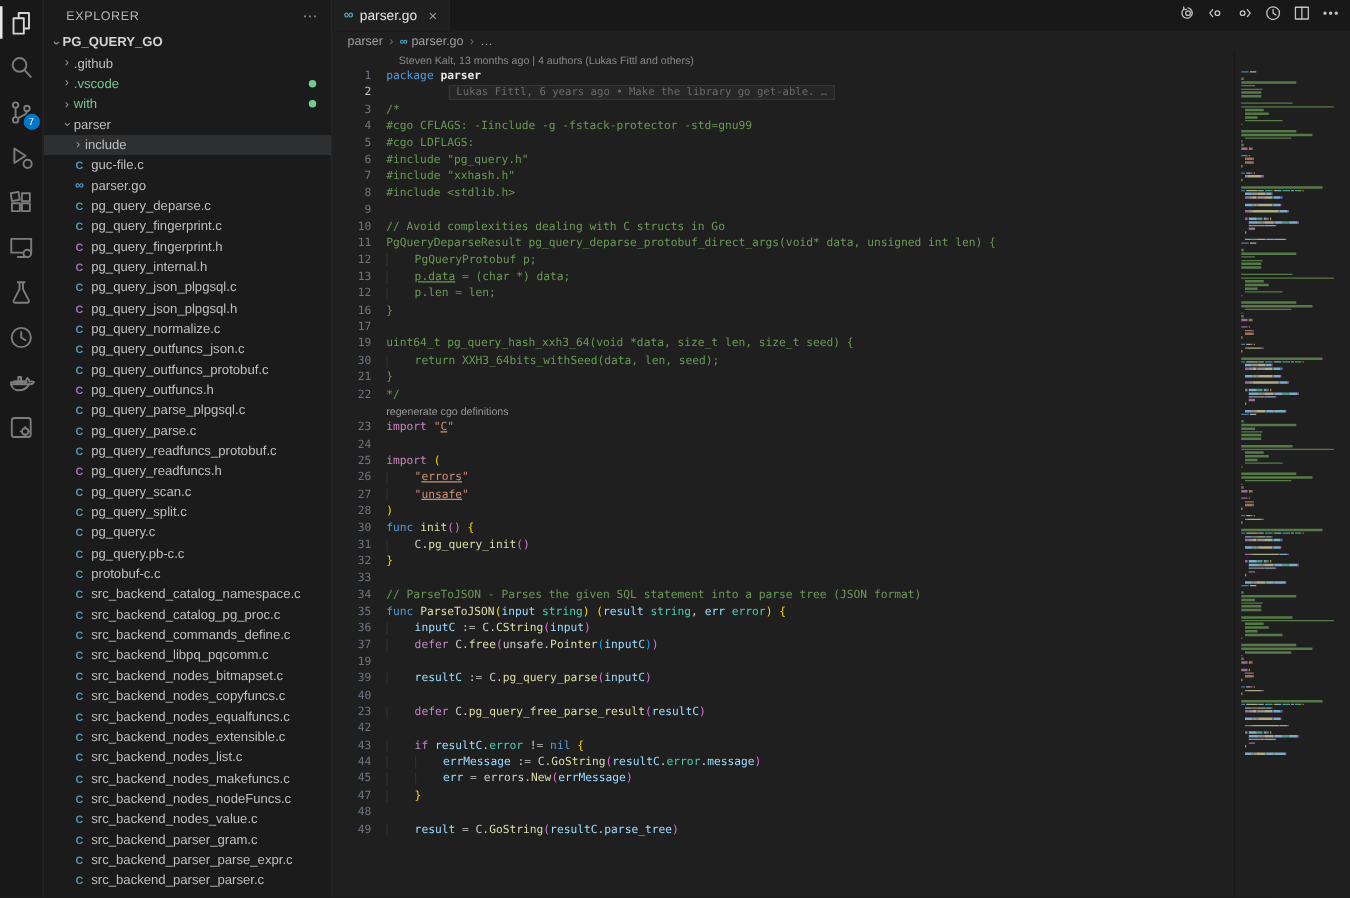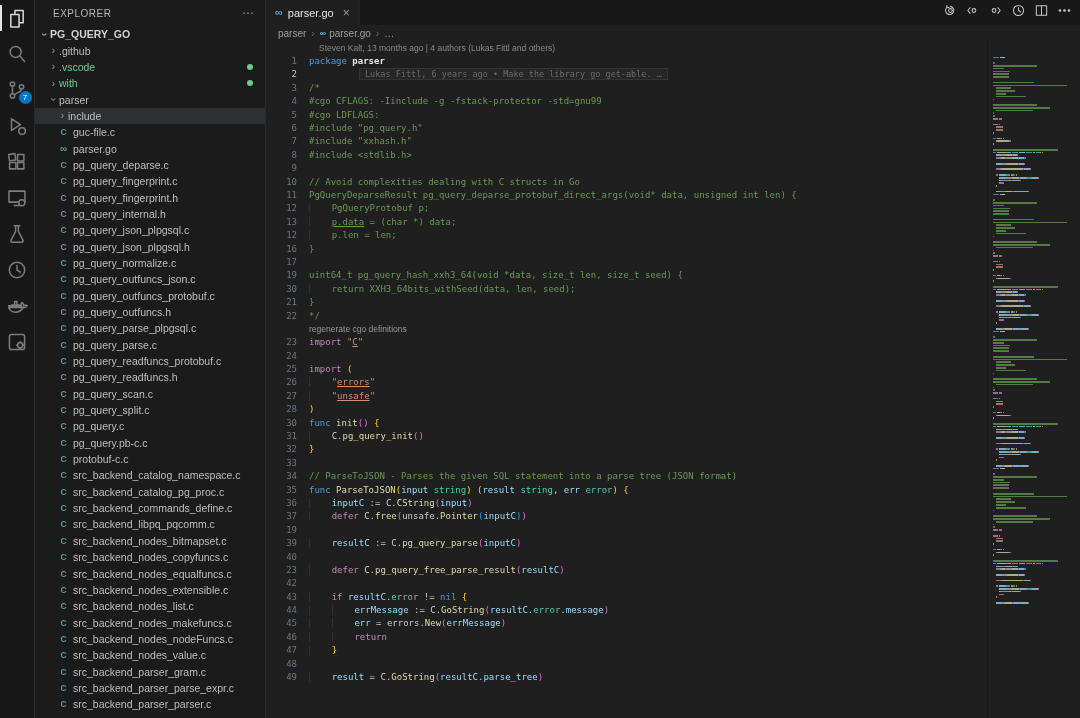--- a/index.html
+++ b/index.html
@@ -419,21 +419,20 @@
           <div class="crow"><span class="cnum">36</span><span class="cbody"><span class="tk-ind">    </span><span class="tk-var">inputC</span><span class="tk-pun"> := </span><span class="tk-txt">C.</span><span class="tk-fn">CString</span><span class="tk-b2">(</span><span class="tk-var">input</span><span class="tk-b2">)</span></span></div>
           <div class="crow"><span class="cnum">37</span><span class="cbody"><span class="tk-ind">    </span><span class="tk-ctrl">defer</span><span class="tk-txt"> C.</span><span class="tk-fn">free</span><span class="tk-b2">(</span><span class="tk-txt">unsafe.</span><span class="tk-fn">Pointer</span><span class="tk-b3">(</span><span class="tk-var">inputC</span><span class="tk-b3">)</span><span class="tk-b2">)</span></span></div>
           <div class="crow"><span class="cnum">19</span><span class="cbody"></span></div>
           <div class="crow"><span class="cnum">39</span><span class="cbody"><span class="tk-ind">    </span><span class="tk-var">resultC</span><span class="tk-pun"> := </span><span class="tk-txt">C.</span><span class="tk-fn">pg_query_parse</span><span class="tk-b2">(</span><span class="tk-var">inputC</span><span class="tk-b2">)</span></span></div>
           <div class="crow"><span class="cnum">40</span><span class="cbody"></span></div>
           <div class="crow"><span class="cnum">23</span><span class="cbody"><span class="tk-ind">    </span><span class="tk-ctrl">defer</span><span class="tk-txt"> C.</span><span class="tk-fn">pg_query_free_parse_result</span><span class="tk-b2">(</span><span class="tk-var">resultC</span><span class="tk-b2">)</span></span></div>
           <div class="crow"><span class="cnum">42</span><span class="cbody"></span></div>
           <div class="crow"><span class="cnum">43</span><span class="cbody"><span class="tk-ind">    </span><span class="tk-ctrl">if</span><span class="tk-txt"> </span><span class="tk-var">resultC</span><span class="tk-pun">.</span><span class="tk-type">error</span><span class="tk-txt"> </span><span class="tk-pun">!= </span><span class="tk-kw">nil</span><span class="tk-txt"> </span><span class="tk-b1">{</span></span></div>
           <div class="crow"><span class="cnum">44</span><span class="cbody"><span class="tk-ind">    </span><span class="tk-ind">    </span><span class="tk-var">errMessage</span><span class="tk-pun"> := </span><span class="tk-txt">C.</span><span class="tk-fn">GoString</span><span class="tk-b2">(</span><span class="tk-var">resultC</span><span class="tk-pun">.</span><span class="tk-type">error</span><span class="tk-pun">.</span><span class="tk-var">message</span><span class="tk-b2">)</span></span></div>
           <div class="crow"><span class="cnum">45</span><span class="cbody"><span class="tk-ind">    </span><span class="tk-ind">    </span><span class="tk-var">err</span><span class="tk-pun"> = </span><span class="tk-txt">errors.</span><span class="tk-fn">New</span><span class="tk-b2">(</span><span class="tk-var">errMessage</span><span class="tk-b2">)</span></span></div>
-          <div class="crow"><span class="cnum">46</span><span class="cbody"><span class="tk-ind">    </span><span class="tk-ind">    </span><span class="tk-ctrl">return</span></span></div>
           <div class="crow"><span class="cnum">47</span><span class="cbody"><span class="tk-ind">    </span><span class="tk-b1">}</span></span></div>
           <div class="crow"><span class="cnum">48</span><span class="cbody"></span></div>
           <div class="crow"><span class="cnum">49</span><span class="cbody"><span class="tk-ind">    </span><span class="tk-var">result</span><span class="tk-pun"> = </span><span class="tk-txt">C.</span><span class="tk-fn">GoString</span><span class="tk-b2">(</span><span class="tk-var">resultC</span><span class="tk-pun">.</span><span class="tk-var">parse_tree</span><span class="tk-b2">)</span></span></div>
         </div>
       <div id="minimap">
           <div class="mm-line">
             <span class="mm-bar" style="width: 6px; background: rgb(86, 156, 214);"></span>
             <span class="mm-bar" style="width: 1px;"></span>
             <span class="mm-bar" style="width: 5px; background: rgb(221, 221, 221);"></span>
           </div>

